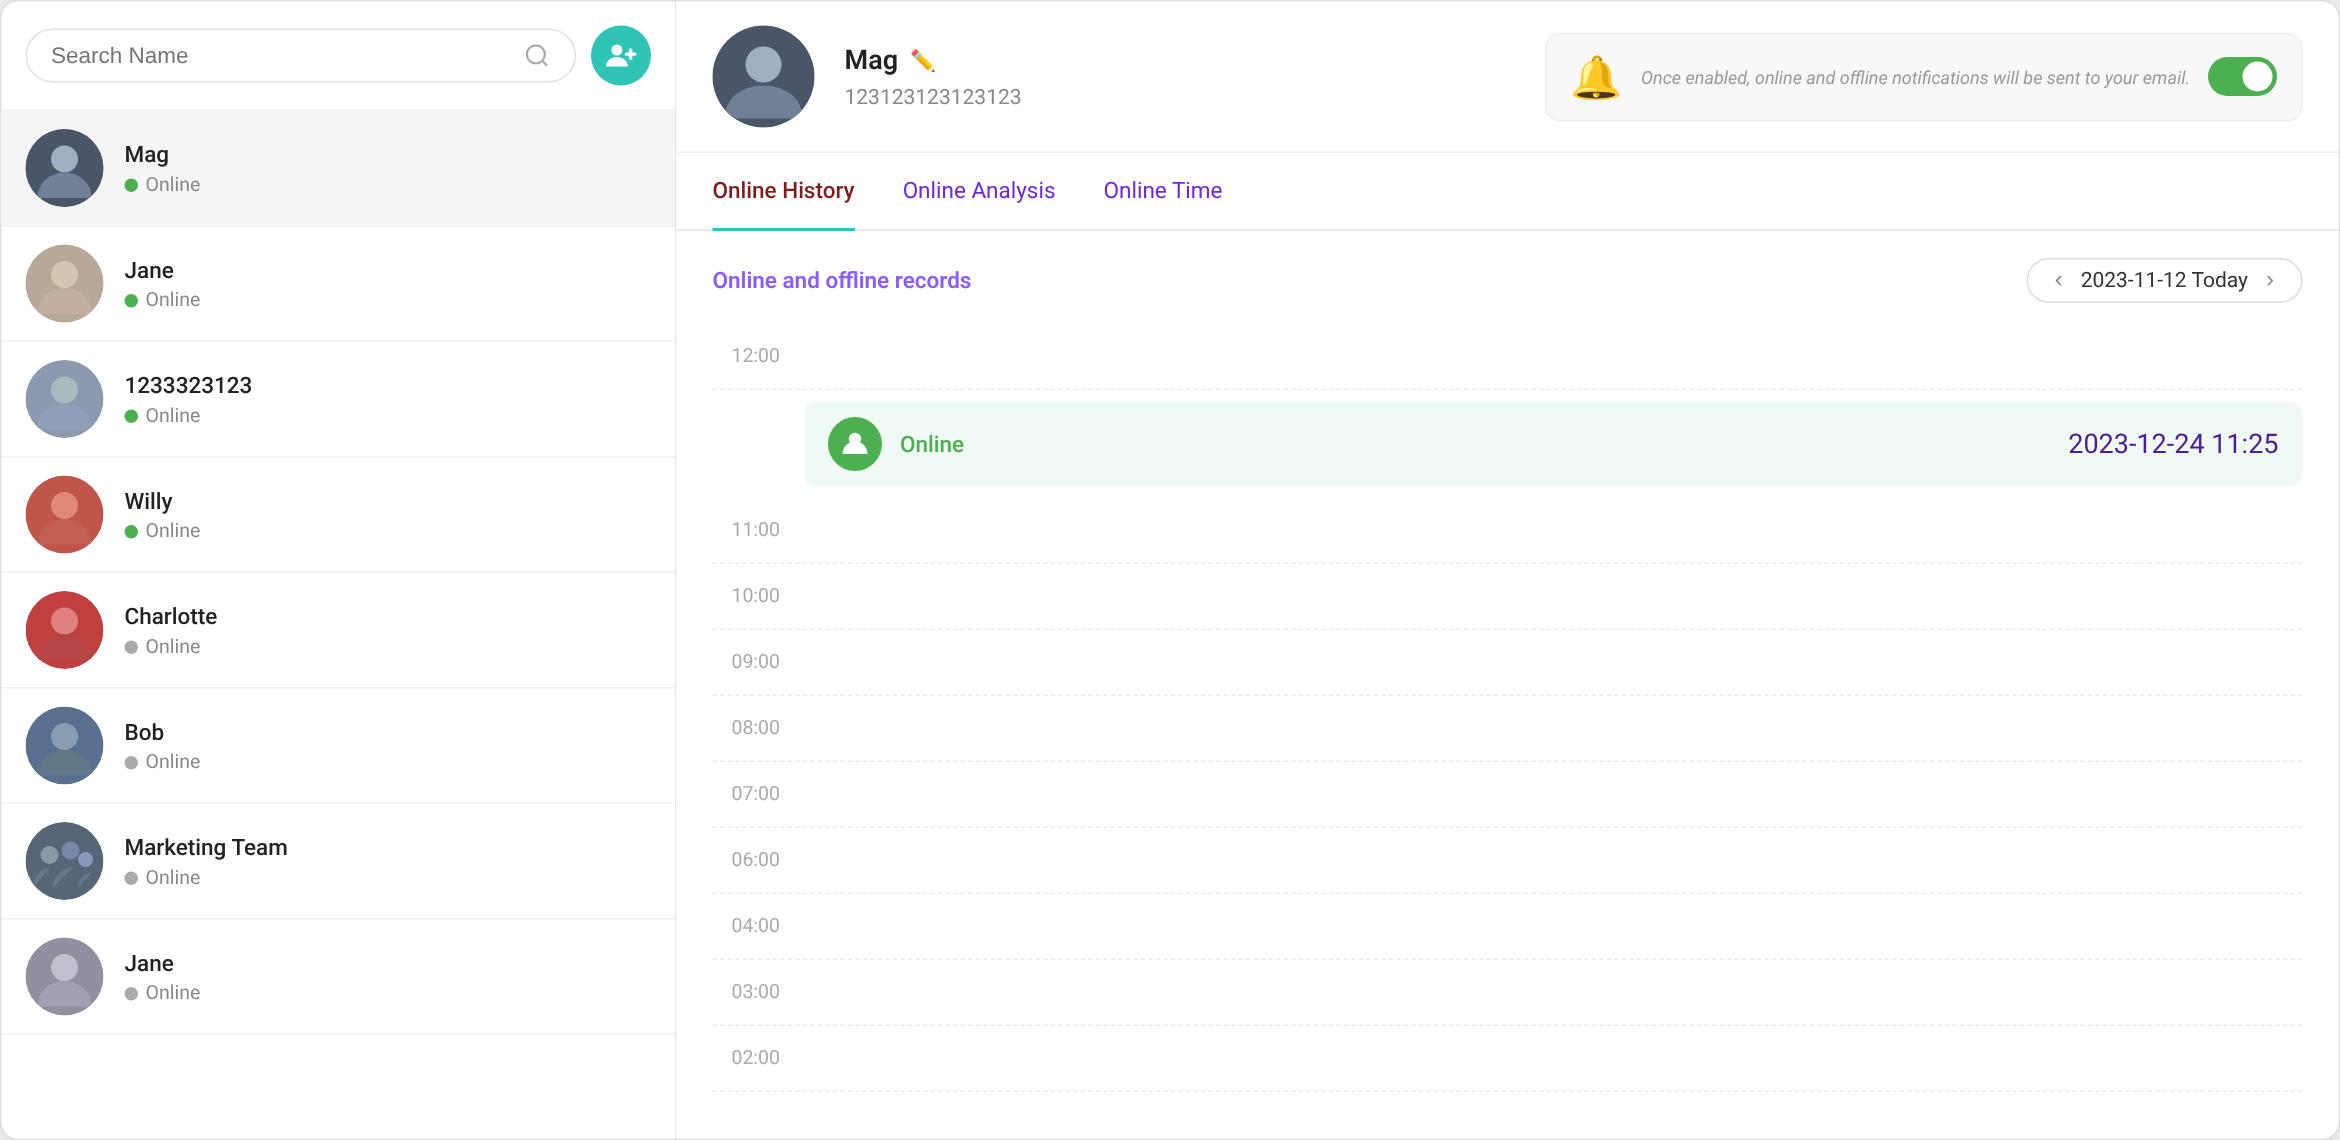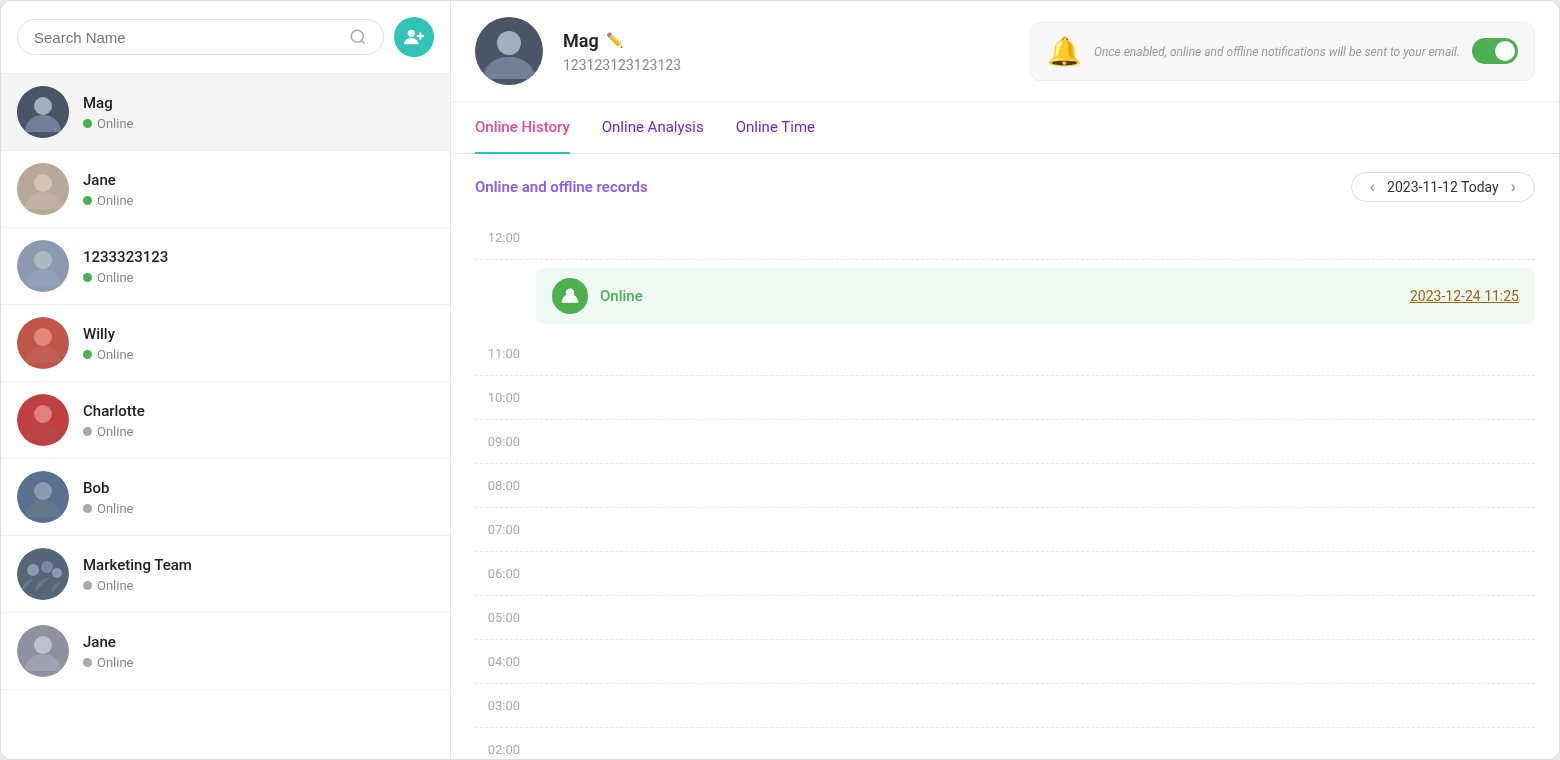--- a/index.html
+++ b/index.html
@@ -235,21 +235,21 @@
     }
     .tab {
       padding: 16px 0;
       font-size: 15px;
       color: #6d28d9;
       cursor: pointer;
       border-bottom: 2px solid transparent;
       margin-bottom: -1px;
     }
     .tab.active {
-      color: #ec4899;
+      color: #7f1d1d;
       border-bottom-color: #2fc4b5;
       font-weight: 500;
     }
     
     .timeline-area {
       flex: 1;
       overflow-y: auto;
       padding: 0;
     }
     .records-header {
@@ -325,23 +325,22 @@
       justify-content: center;
       flex-shrink: 0;
     }
     .online-event-label {
       flex: 1;
       font-size: 15px;
       color: #4caf50;
       font-weight: 500;
     }
     .online-event-time {
-      font-size: 14px;
-      color: #a16207;
-      text-decoration: underline;
+      font-size: 18px;
+      color: #4c1d95;
     }
   </style>
 </head>
 <body>
 
 <div class="app-container">
 
   <div class="sidebar">
     <div class="search-bar">
       <div class="search-input-wrap">
@@ -583,24 +582,20 @@
         </div>
         <div class="time-row">
           <span class="time-label">07:00</span>
           <div class="time-line"></div>
         </div>
         <div class="time-row">
           <span class="time-label">06:00</span>
           <div class="time-line"></div>
         </div>
         <div class="time-row">
-          <span class="time-label">05:00</span>
-          <div class="time-line"></div>
-        </div>
-        <div class="time-row">
           <span class="time-label">04:00</span>
           <div class="time-line"></div>
         </div>
         <div class="time-row">
           <span class="time-label">03:00</span>
           <div class="time-line"></div>
         </div>
         <div class="time-row">
           <span class="time-label">02:00</span>
           <div class="time-line"></div>

